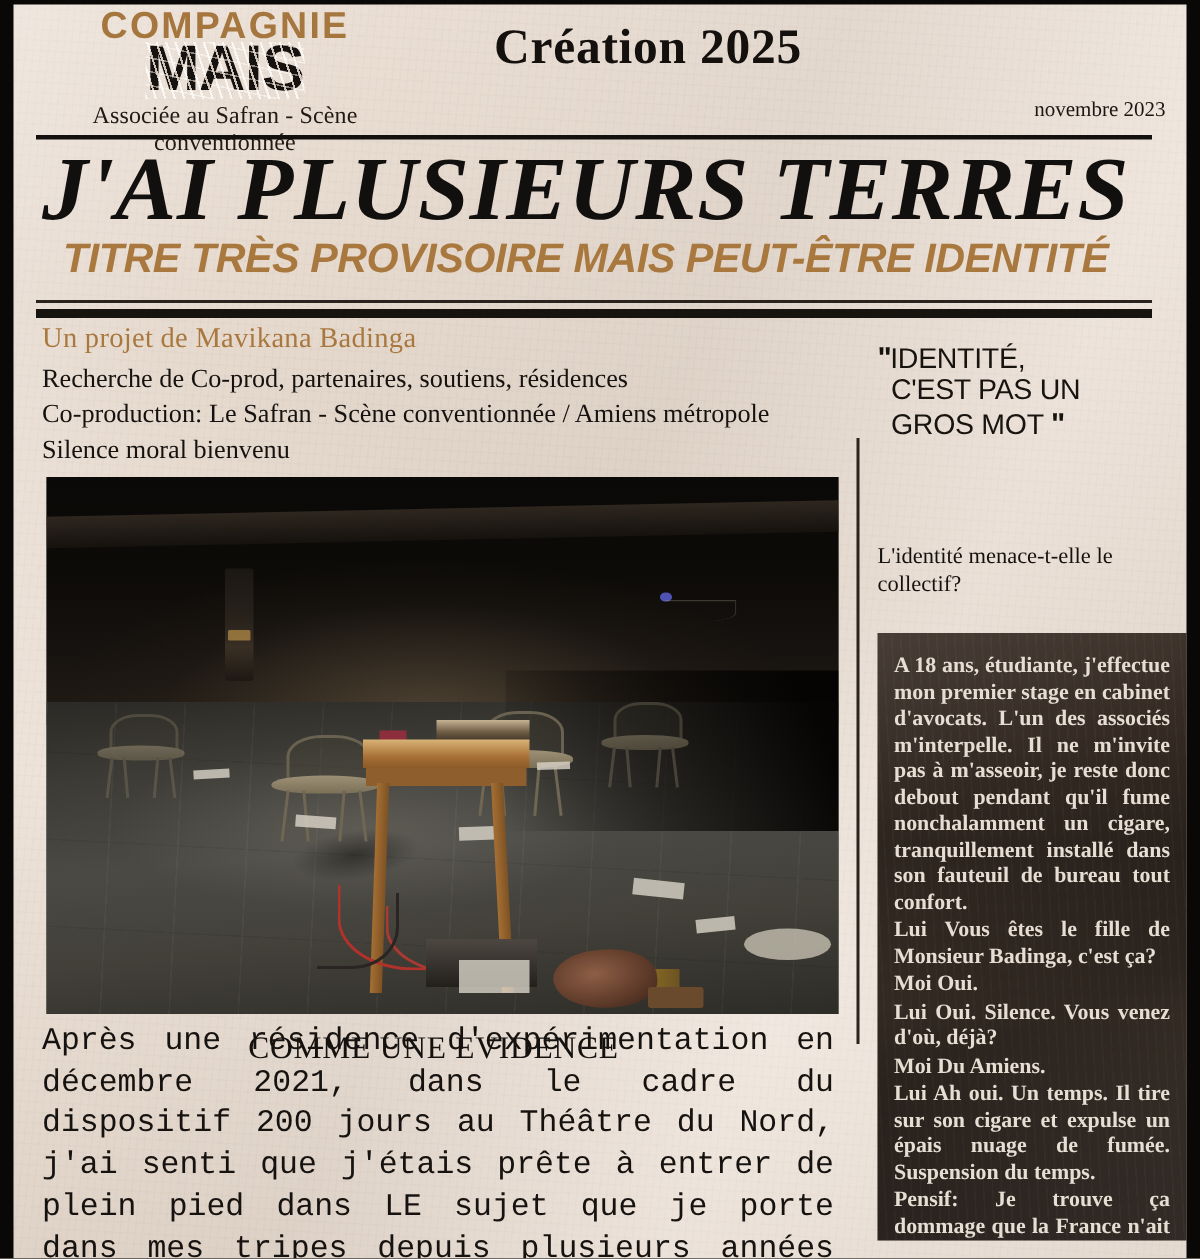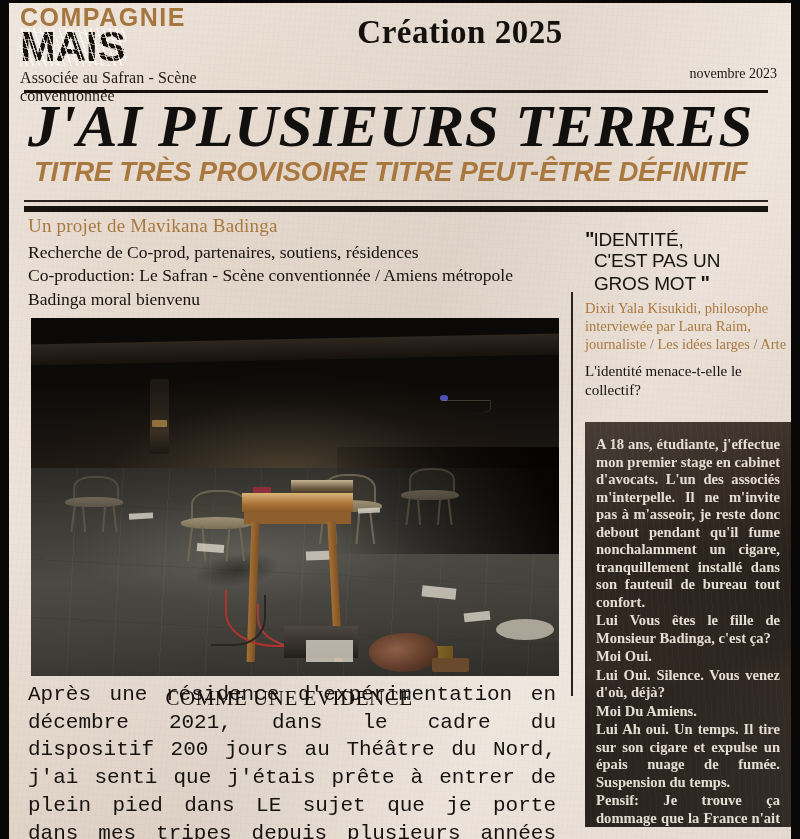--- a/index.html
+++ b/index.html
@@ -43,20 +43,21 @@
   
   .masthead {
     position: absolute;
     left: 9px; top: 0;
     width: 782px; height: 92px;
   }
   .logo-block {
     position: absolute;
     left: 11px; top: 4px;
     width: 260px;
+    text-align: center;
   }
   .logo-compagnie {
     font-family: "Liberation Sans", sans-serif;
     font-weight: 700;
     font-size: 25px;
     letter-spacing: 1.5px;
     color: #a6763f;
     line-height: 1.05;
   }
   .logo-yaena {
@@ -82,21 +83,21 @@
   }
   .logo-tagline {
     font-family: "Liberation Serif", serif;
     font-size: 16px;
     color: #211a15;
     margin-top: 3px;
     letter-spacing: 0.1px;
   }
   .creation-title {
     position: absolute;
-    left: 286px; top: 14px;
+    left: 258px; top: 14px;
     width: 330px;
     text-align: center;
     font-family: "Liberation Serif", serif;
     font-weight: 700;
     font-size: 33px;
     color: #14100d;
     letter-spacing: 0.5px;
   }
   .issue-date {
     position: absolute;
@@ -456,31 +457,31 @@
       <div class="logo-yaena">MAIS</div>
       <div class="logo-tagline">Associée au Safran - Scène conventionnée</div>
     </div>
     <div class="creation-title">Création 2025</div>
     <div class="issue-date">novembre 2023</div>
   </div>
   <div class="rule-top"></div>
 
   <div class="title-zone">
     <div class="main-title">J'AI PLUSIEURS TERRES</div>
-    <div class="sub-title">TITRE TRÈS PROVISOIRE TITRE PEUT-ÊTRE DÉFINITIF</div>
+    <div class="sub-title">TITRE TRÈS PROVISOIRE MAIS PEUT-ÊTRE IDENTITÉ</div>
   </div>
   <div class="rule-thin"></div>
   <div class="rule-thick"></div>
 
   <div class="byline">Un projet de Mavikana Badinga</div>
 
   <div class="credits">
     <div>Recherche de Co-prod, partenaires, soutiens, résidences</div>
     <div>Co-production: Le Safran - Scène conventionnée / Amiens métropole</div>
-    <div>Badinga moral bienvenu</div>
+    <div>Silence moral bienvenu</div>
   </div>
 
   <div class="photo">
     <div class="ph-backwall"></div>
     <div class="ph-beam"></div>
     <div class="ph-lamp"></div>
     <div class="ph-bluedot"></div>
     <div class="ph-wire"></div>
     <div class="ph-floor"></div>
     <div class="ph-darkright"></div>
@@ -562,21 +563,20 @@
 
   <div class="vrule"></div>
 
   <div class="pullquote">
     <span class="qmark">"</span><span>IDENTITÉ,</span><br>
     <span style="padding-left:9px">C'EST PAS UN</span><br>
     <span style="padding-left:9px">GROS MOT</span>
     <span class="qmark">"</span>
   </div>
 
-  <div class="quote-source">Dixit Yala Kisukidi, philosophe interviewée par Laura Raim, journaliste / Les idées larges / Arte</div>
   <div class="quote-question">L'identité menace-t-elle le collectif?</div>
 
   <div class="darkbox">
     <p>A 18 ans, étudiante, j'effectue mon premier stage en cabinet d'avocats. L'un des associés m'interpelle. Il ne m'invite pas à m'asseoir, je reste donc debout pendant qu'il fume nonchalamment un cigare, tranquillement installé dans son fauteuil de bureau tout confort.</p>
     <p>Lui Vous êtes le fille de Monsieur Badinga, c'est ça?</p>
     <p class="last">Moi Oui.</p>
     <p>Lui Oui. Silence. Vous venez d'où, déjà?</p>
     <p class="last">Moi Du Amiens.</p>
     <p>Lui Ah oui. Un temps. Il tire sur son cigare et expulse un épais nuage de fumée. Suspension du temps.</p>
     <p>Pensif: Je trouve ça dommage que la France n'ait pas réussi à garder quelques colonies.</p>

